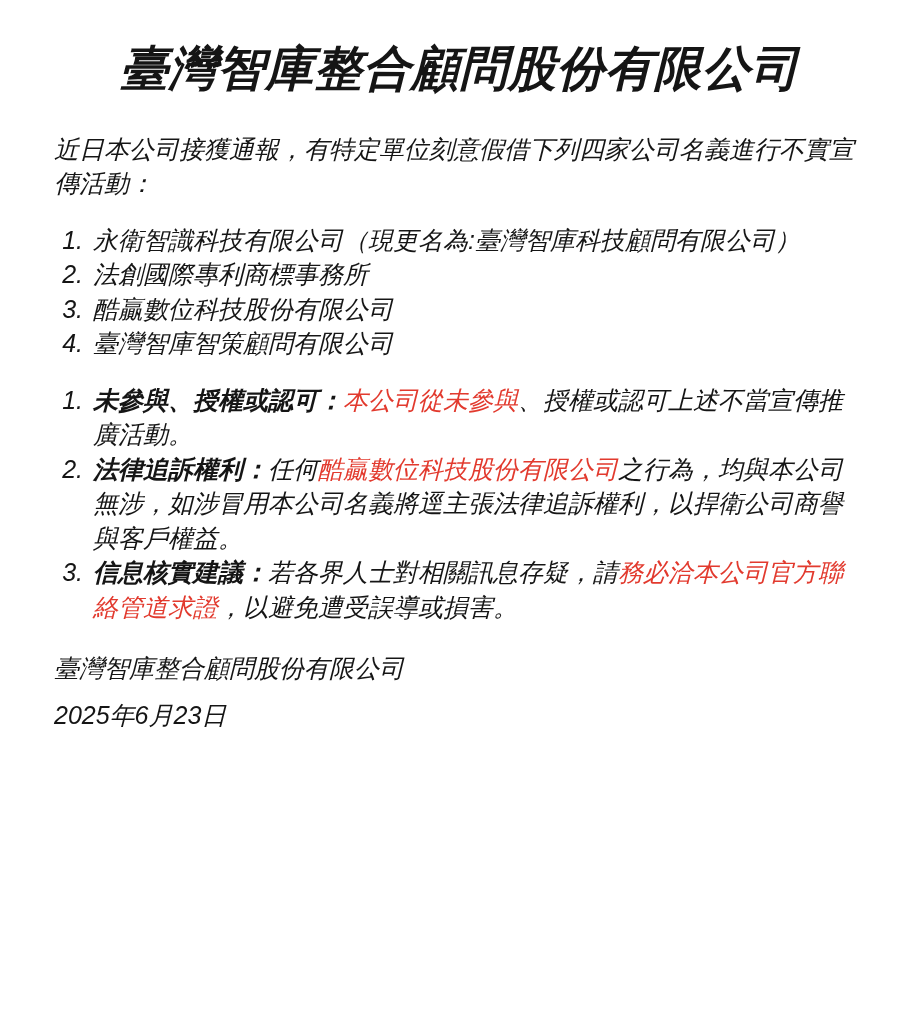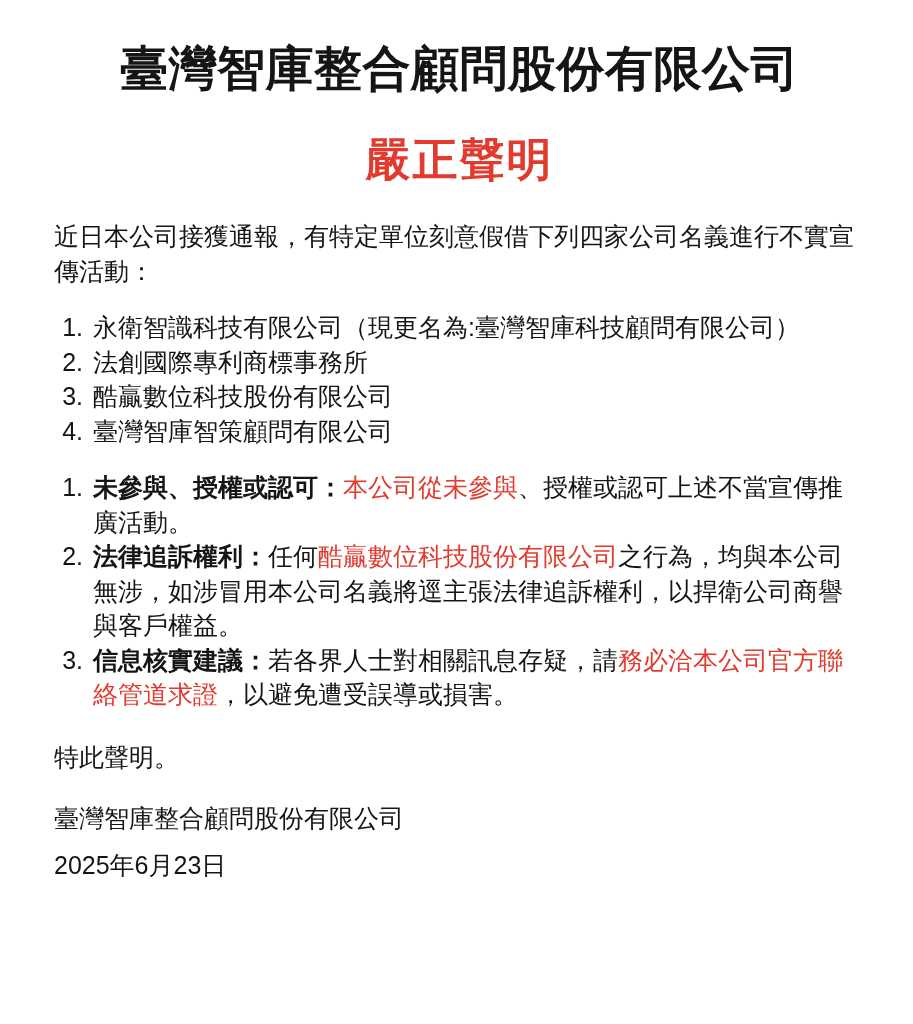--- a/index.html
+++ b/index.html
@@ -8,20 +8,21 @@
     margin: 0; padding: 0;
     width: 913px; height: 1024px;
     background: #ffffff;
     color: var(--ink);
     font-family: "Liberation Sans", "DejaVu Sans", sans-serif;
     overflow: hidden;
   }
   .doc {
     width: 913px; height: 756px;
     padding: 26px 36px 16px 42px;
+    font-style: italic;
   }
   h1.title {
     font-size: 48px;
     font-weight: 700;
     line-height: 1.2;
     text-align: center;
     margin: 14px 0 0 0;
     letter-spacing: 0.5px;
   }
   h2.subtitle {
@@ -58,38 +59,36 @@
   p.sig-company { margin-top: 27px; }
   p.sig-date { margin-top: 9px; }
 </style>
 </head>
 <body>
 
 <div class="doc">
 
   <h1 class="title">臺灣智庫整合顧問股份有限公司</h1>
 
-  <h2 class="subtitle">嚴正聲明</h2>
 
   <p class="body-para intro-para">近日本公司接獲通報，有特定單位刻意假借下列四家公司名義進行不實宣傳活動：</p>
 
   <ol class="num-list">
     <li>永衛智識科技有限公司（現更名為:臺灣智庫科技顧問有限公司）</li>
     <li>法創國際專利商標事務所</li>
     <li>酷贏數位科技股份有限公司</li>
     <li>臺灣智庫智策顧問有限公司</li>
   </ol>
 
 
 
   <ol class="num-list">
     <li><strong class="pt-label">未參與、授權或認可：</strong><span></span><span class="hl">本公司從未參與</span><span>、授權或認可上述不當宣傳推廣活動。</span></li>
     <li><strong class="pt-label">法律追訴權利：</strong><span>任何</span><span class="hl">酷贏數位科技股份有限公司</span><span>之行為，均與本公司無涉，如涉冒用本公司名義將逕主張法律追訴權利，以捍衛公司商譽與客戶權益。</span></li>
     <li><strong class="pt-label">信息核實建議：</strong><span>若各界人士對相關訊息存疑，請</span><span class="hl">務必洽本公司官方聯絡管道求證</span><span>，以避免遭受誤導或損害。</span></li>
   </ol>
 
-  <p class="body-para closing">特此聲明。</p>
 
   <p class="body-para sig-company">臺灣智庫整合顧問股份有限公司</p>
 
   <p class="body-para sig-date">2025年6月23日</p>
 
 </div>
 
 </body></html>

